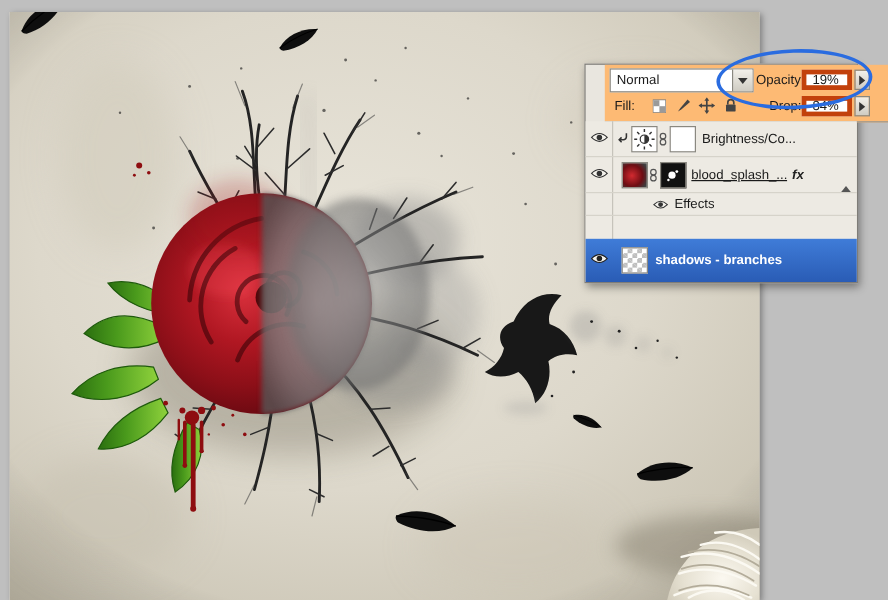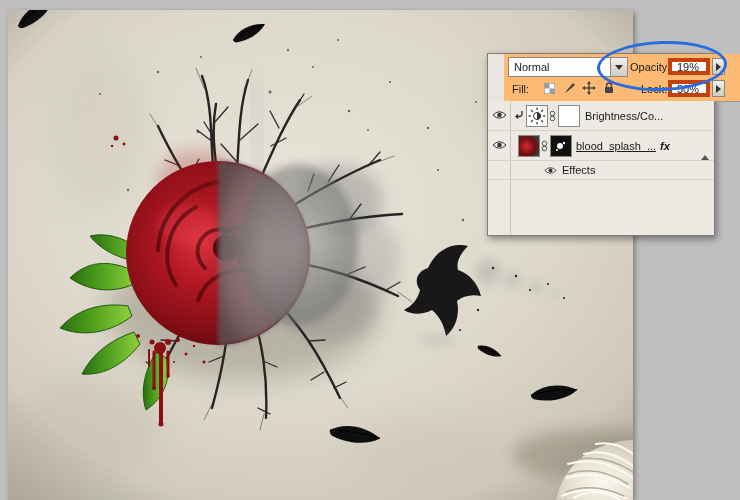--- a/index.html
+++ b/index.html
@@ -316,23 +316,23 @@
               </g>
           </svg>
         </span>
         <span class="lockbtn">
           <svg width="14" height="14" viewBox="0 0 14 14">
               <rect x="3" y="6" width="8" height="6" rx="1" fill="#444"></rect>
               <path d="M4.5,6 V4.5 a2.5,2.5 0 0 1 5,0 V6" fill="none" stroke="#444" stroke-width="1.4"></path>
             </svg>
         </span>
       </div>
-      <span class="lbl" style="left:137px;top:29px">Lock:</span>
+      <span class="lbl" style="left:137px;top:29px">Drop:</span>
       <div class="valbox" style="left:164px;top:26px">
-        <span>50%</span>
+        <span>84%</span>
       </div>
       <div class="spinbtn" style="left:208px;top:26px">
           <i class="tri-right"></i>
         </div>
     </div>
 
     <div class="layer-list">
       <div class="eye-divider"></div>
 
       <div class="lrow" style="top:0;height:30px">
@@ -407,17 +407,27 @@
         <span class="eff-eye-sm" style="left:56px;top:5px">
           <svg width="13" height="9" viewBox="0 0 15 10">
               <path d="M1,5 Q7.5,-1.5 14,5 Q7.5,11.5 1,5 Z" fill="#f4f2ec" stroke="#333"></path>
               <circle cx="7.5" cy="5" r="2.3" fill="#333"></circle>
             </svg>
         </span>
         <span class="lname" style="left:74px">Effects</span>
       </div>
 
 
+      <div class="lrow sel" style="top:98px;height:36px">
+        <span class="eye">
+          <svg width="15" height="10" viewBox="0 0 15 10">
+              <path d="M1,5 Q7.5,-1.5 14,5 Q7.5,11.5 1,5 Z" fill="#f4f2ec" stroke="#222"></path>
+              <circle cx="7.5" cy="5" r="2.3" fill="#222"></circle>
+            </svg>
+        </span>
+        <span class="thumb checker" style="left:30px;top:7px"></span>
+        <span class="lname" style="left:58px">shadows - branches</span>
+      </div>
     </div>
   </div>
 
   <div class="annotation"></div>
 </div>
 
 </body></html>

